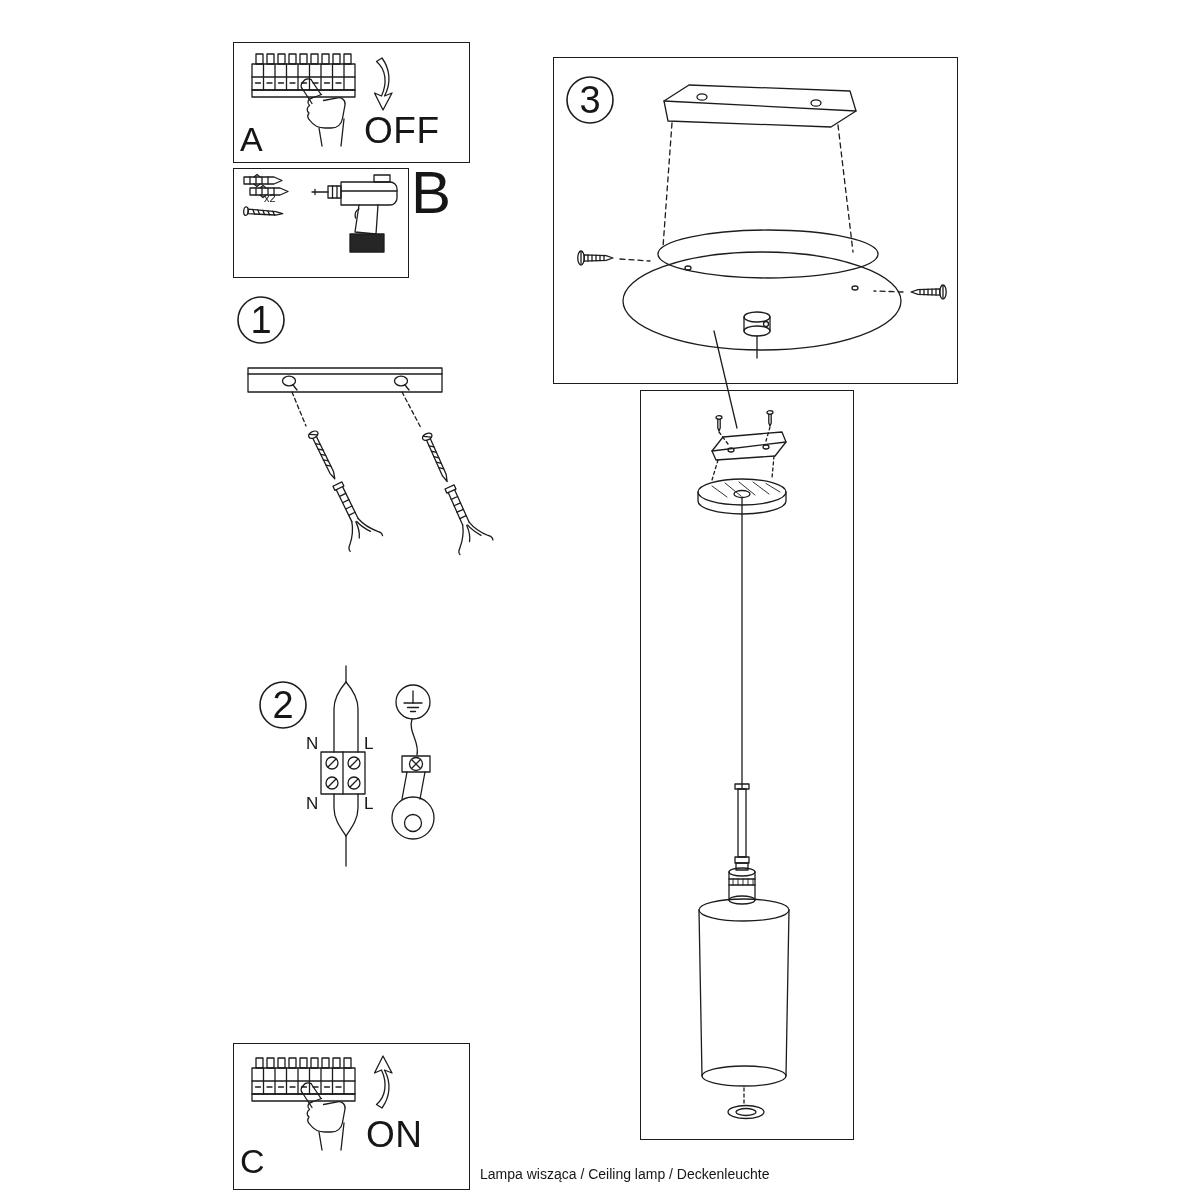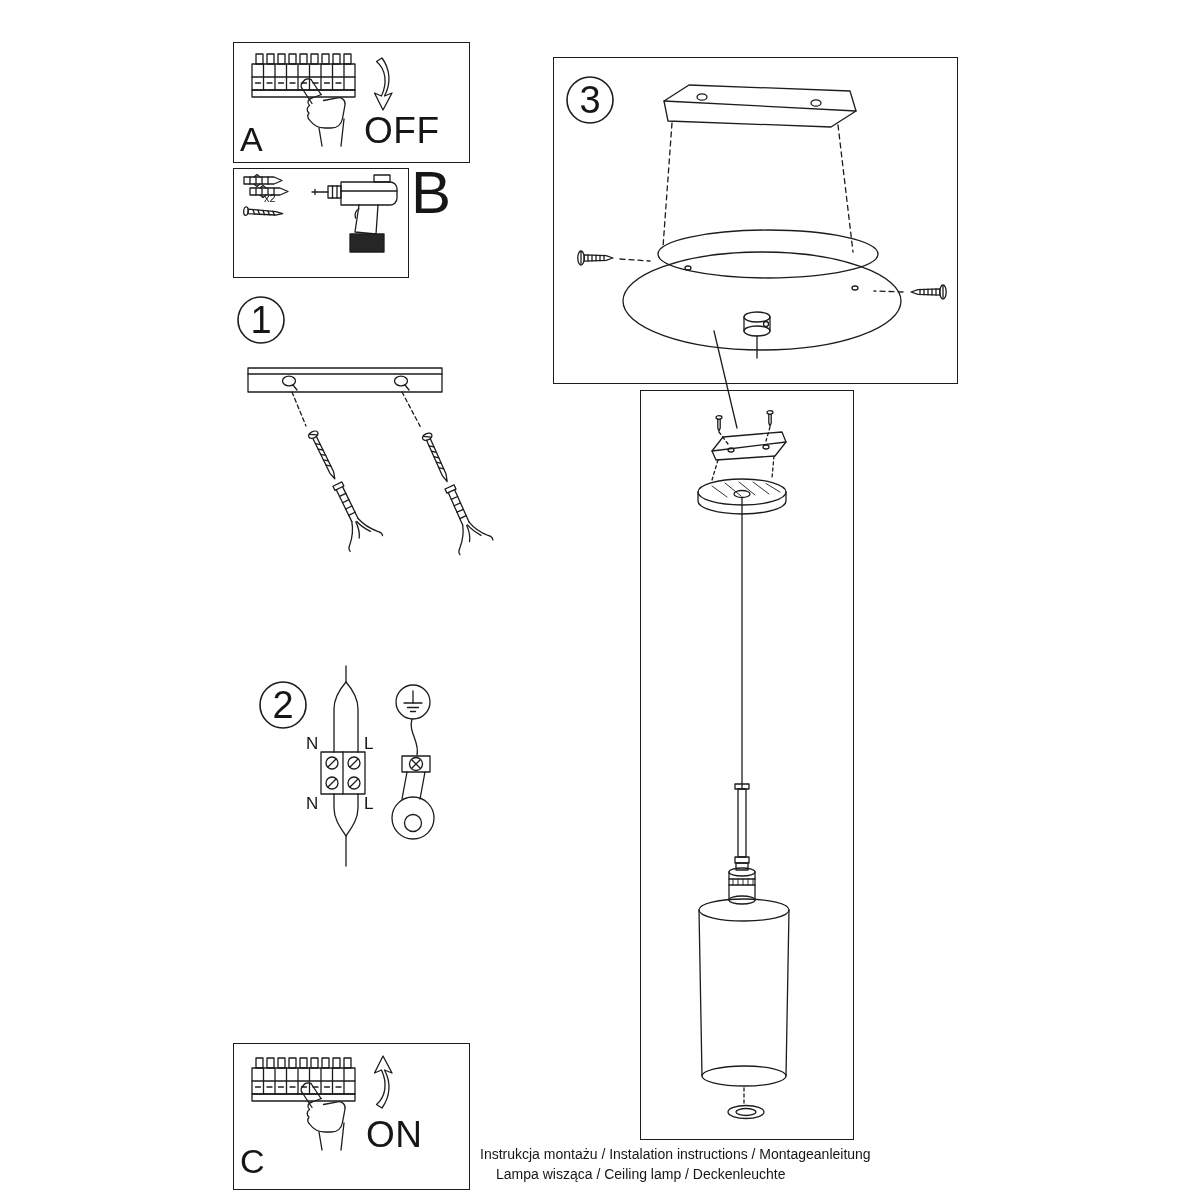--- a/index.html
+++ b/index.html
@@ -306,16 +306,15 @@
   <div class="txt tiny" style="left:264px; top:192px;">x2</div>
   <div class="txt stepnum" style="left:238px; top:297px;">1</div>
   <div class="txt stepnum" style="left:567px; top:77px;">3</div>
   <div class="txt stepnum" style="left:260px; top:682px;">2</div>
   <div class="txt wire-label" style="left:306px; top:734px;">N</div>
   <div class="txt wire-label" style="left:364px; top:734px;">L</div>
   <div class="txt wire-label" style="left:306px; top:794px;">N</div>
   <div class="txt wire-label" style="left:364px; top:794px;">L</div>
   <div class="txt letter" style="left:240px; top:1142px;">C</div>
   <div class="txt action" style="left:366px; top:1114px;text-align:center;">ON</div>
-  <div class="txt footer" style="left:480px; top:1146px;">Instrukcja montażu / Instalation instructions / Montageanleitung</div>
-  <div class="txt footer" style="left:480px; top:1166px;margin-left:16px;">Lampa wisząca / Ceiling lamp / Deckenleuchte</div>
+  <div class="txt footer" style="left:480px; top:1166px;">Lampa wisząca / Ceiling lamp / Deckenleuchte</div>
 
 </div>
 
 </body></html>

